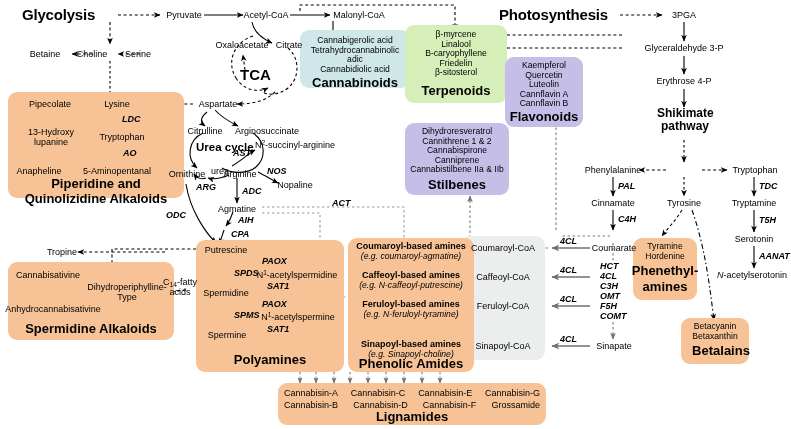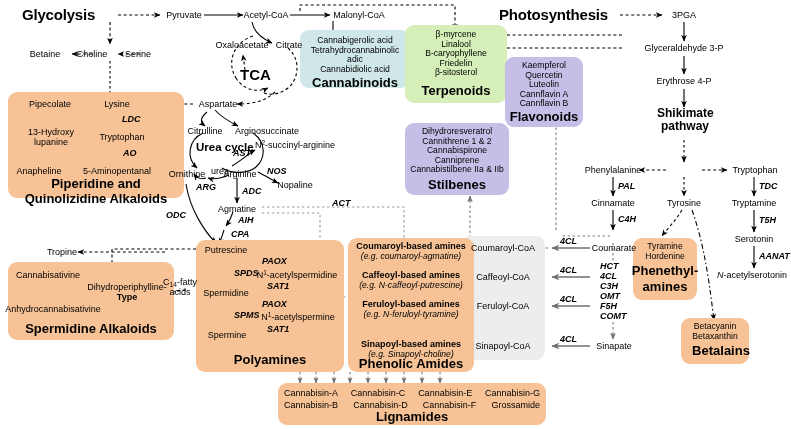--- a/index.html
+++ b/index.html
@@ -248,21 +248,21 @@
   <div class="abs lbl" style="left:214px;top:204px;width:46px;">Agmatine</div>
   <div class="abs lbl" style="left:200px;top:245px;width:52px;">Putrescine</div>
   <div class="abs lbl" style="left:199px;top:288px;width:54px;">Spermidine</div>
   <div class="abs lbl" style="left:202px;top:330px;width:50px;">Spermine</div>
   <div class="abs lbl" style="left:250px;top:268px;width:94px;">N<span class="sup">1</span>-acetylspermidine</div>
   <div class="abs lbl" style="left:253px;top:310px;width:90px;">N<span class="sup">1</span>-acetylspermine</div>
   <div class="abs lbl" style="left:42px;top:247px;width:40px;">Tropine</div>
   <div class="abs lbl" style="left:158px;top:277px;width:44px;">C<span class="sub">14</span>-fatty</div>
   <div class="abs lbl" style="left:158px;top:287px;width:44px;">acids</div>
   <div class="abs lbl" style="left:84px;top:282px;width:86px;">Dihydroperiphylline-</div>
-  <div class="abs lbl" style="left:84px;top:292px;width:86px;font-weight:bold;">Type</div>
+  <div class="abs lbl" style="left:84px;top:292px;width:86px;">Type</div>
 
   <div class="abs lbl" style="left:666px;top:10px;width:36px;">3PGA</div>
   <div class="abs lbl" style="left:639px;top:43px;width:90px;">Glyceraldehyde 3-P</div>
   <div class="abs lbl" style="left:650px;top:76px;width:68px;">Erythrose 4-P</div>
   <div class="abs lbl" style="left:582px;top:165px;width:62px;">Phenylalanine</div>
   <div class="abs lbl" style="left:587px;top:198px;width:52px;">Cinnamate</div>
   <div class="abs lbl" style="left:588px;top:243px;width:52px;">Coumarate</div>
   <div class="abs lbl" style="left:591px;top:341px;width:46px;">Sinapate</div>
   <div class="abs lbl" style="left:662px;top:198px;width:44px;">Tyrosine</div>
   <div class="abs lbl" style="left:727px;top:165px;width:56px;">Tryptophan</div>

